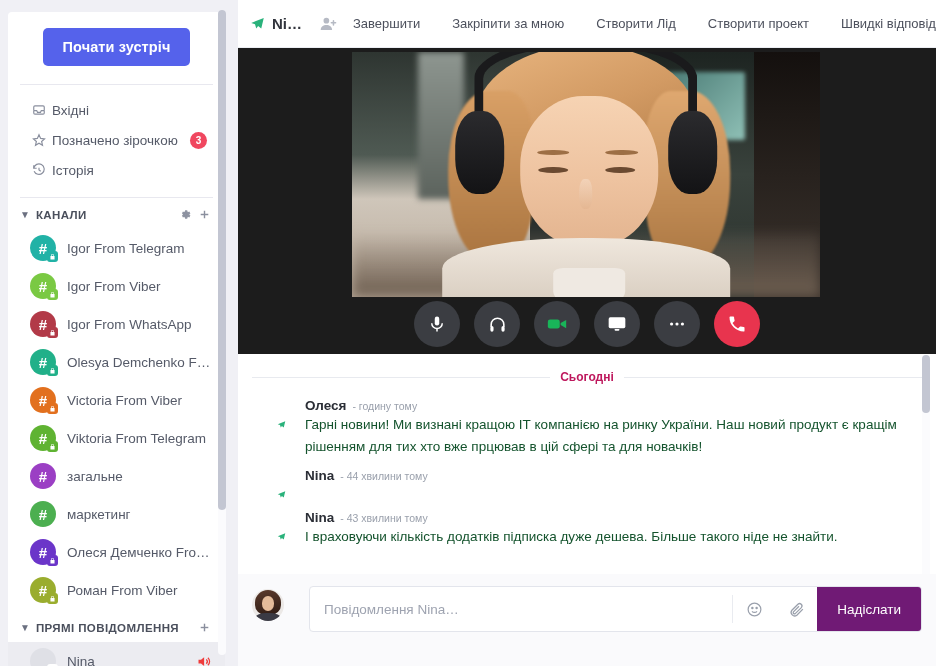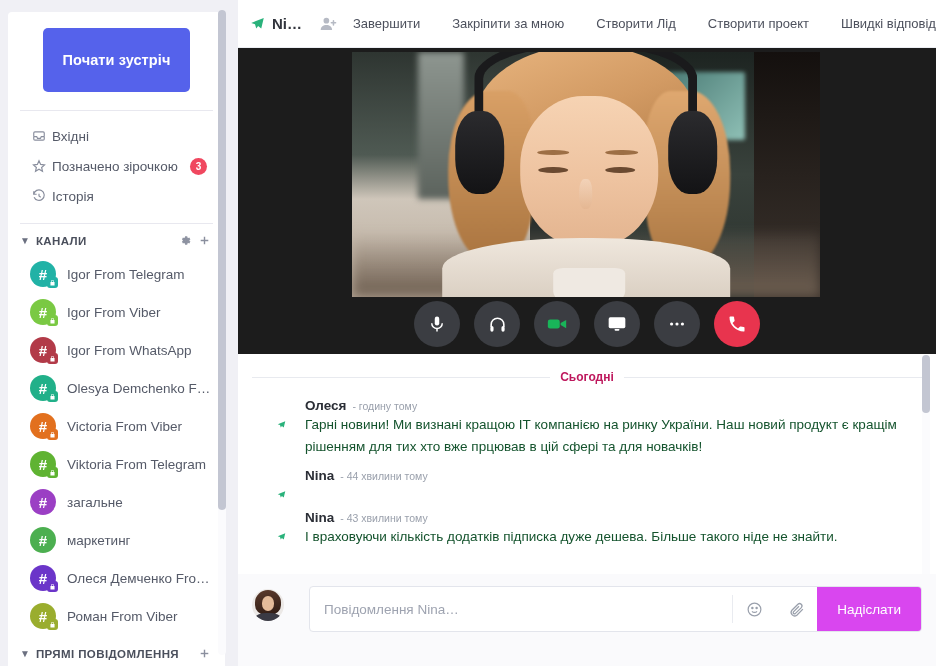--- a/index.html
+++ b/index.html
@@ -17,21 +17,21 @@
     width: 217px; height: 654px;
     background: #ffffff;
     border-radius: 4px 4px 0 0;
     overflow: hidden;
   }
   .meet-wrap { padding: 16px 0 18px; display: flex; justify-content: center; }
   .meet-btn {
     background: #5562eb; color: #fff; border: none;
     font-family: "Liberation Sans", sans-serif;
     font-size: 14.5px; font-weight: bold;
-    padding: 24px 20px; border-radius: 5px; cursor: pointer;
+    padding: 11px 20px; border-radius: 5px; cursor: pointer;
     letter-spacing: .1px;
   }
   .divider { height: 1px; background: #e8e8ef; margin: 0 12px; }
 
   .nav { padding: 10px 0 12px; }
   .nav-item {
     display: flex; align-items: center;
     height: 30px; padding: 0 16px 0 24px; cursor: pointer;
     position: relative;
   }
@@ -248,21 +248,21 @@
     padding: 0 14px; font-size: 13.5px; color: #4b4f5b;
     font-family: "Liberation Sans", sans-serif; background: transparent;
   }
   .comp-input::placeholder { color: #9ea3b0; }
   .vline { width: 1px; height: 28px; background: #e9ebf0; }
   .comp-ico {
     width: 42px; height: 100%; display: flex; align-items: center;
     justify-content: center; color: #9aa0ac; cursor: pointer;
   }
   .send-btn {
-    background: #d946ef; color: #fff; border: none; height: 100%;
+    background: #701a75; color: #fff; border: none; height: 100%;
     padding: 0 20px; font-size: 13.5px; cursor: pointer;
     font-family: "Liberation Sans", sans-serif;
   }
 
   
   .p-bg { position:absolute; inset:0; background:#ece9e7; }
   .p-hair { position:absolute; left:8%; top:2%; width:84%; height:80%;
             background: linear-gradient(170deg,#5b3a2c,#2f1c14); border-radius:50% 50% 40% 40%; }
   .p-face { position:absolute; left:30%; top:22%; width:40%; height:48%;
             background:#e4bb9a; border-radius:46%; }

